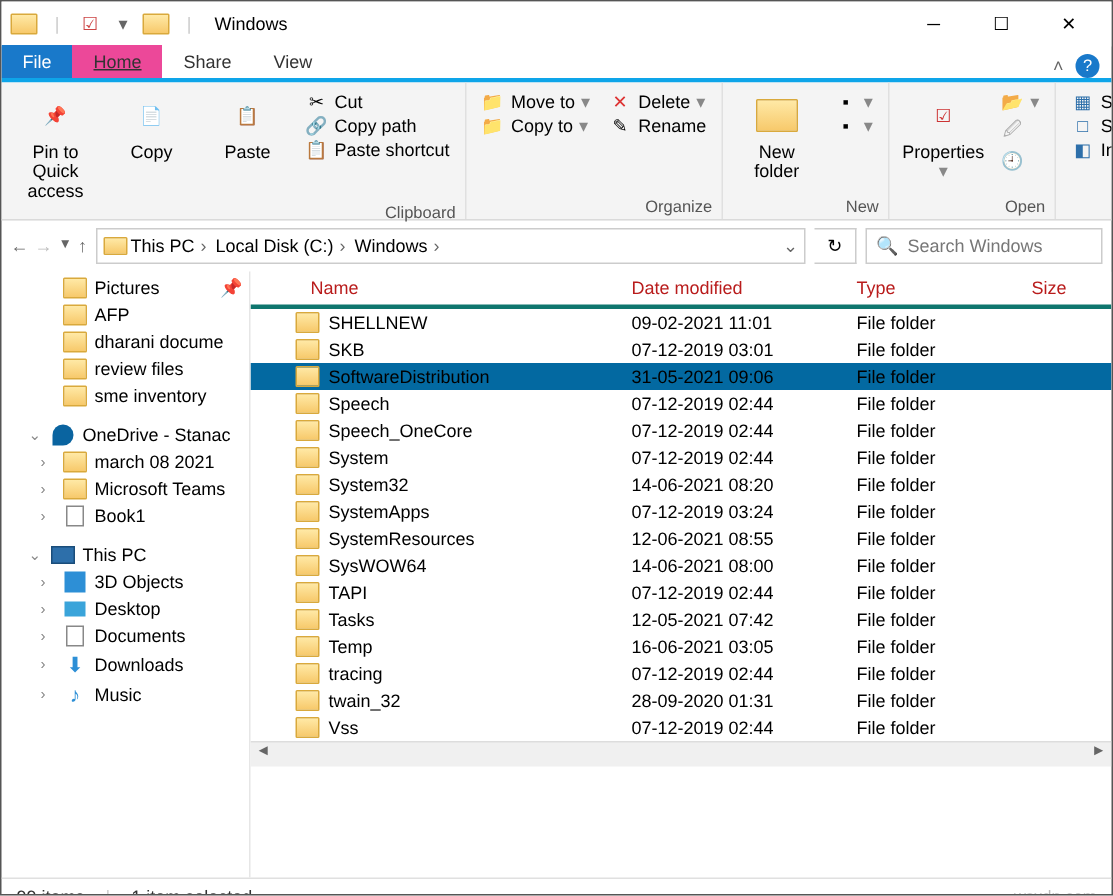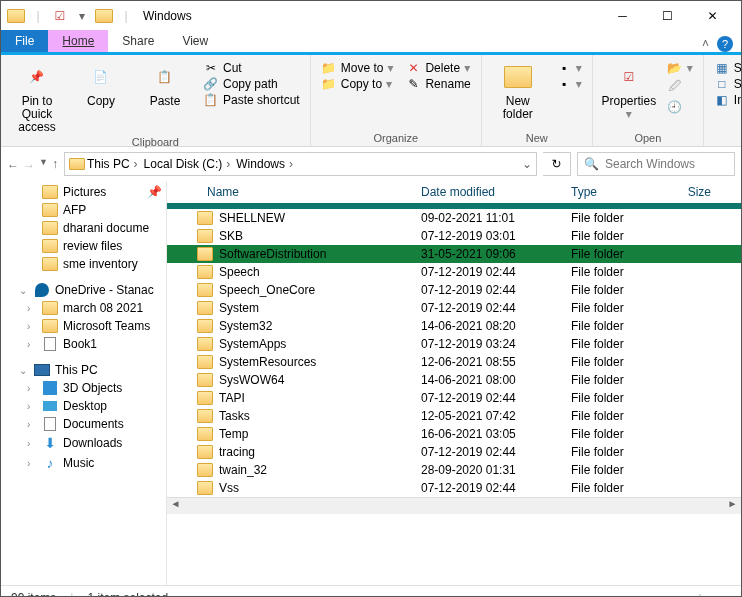--- a/index.html
+++ b/index.html
@@ -6,51 +6,51 @@
   body { margin: 0; background: #fff; width: 742px; height: 597px; overflow: hidden; border: 1px solid #555; }
   .titlebar { display: flex; align-items: center; height: 30px; padding: 0 6px; background: #fff; }
   .titlebar .qat { display: flex; align-items: center; gap: 4px; }
   .titlebar .qat span { width: 18px; display: inline-flex; justify-content: center; }
   .titlebar .title { margin-left: 8px; }
   .titlebar .winbtns { margin-left: auto; display: flex; gap: 0; }
   .titlebar .winbtns div { width: 45px; height: 28px; display: flex; align-items: center; justify-content: center; }
   .ribbon-tabs { display: flex; align-items: flex-end; height: 24px; border-bottom: 3px solid #0ea5e9; }
   .ribbon-tabs .file { background: #1979ca; color: #fff; padding: 4px 14px; }
   .ribbon-tabs .tab { padding: 4px 14px; color: #333; }
-  .ribbon-tabs .tab.active { background: #f0abfc; text-decoration: underline; }
+  .ribbon-tabs .tab.active { background: #ec4899; text-decoration: underline; }
   .ribbon-tabs .right { margin-left: auto; display: flex; align-items: center; gap: 8px; padding-right: 8px; }
   .help { background:#1979ca;color:#fff;border-radius:50%;width:16px;height:16px;display:inline-flex;align-items:center;justify-content:center;font-size:11px; }
   .ribbon { display: flex; background: #f4f4f4; border-bottom: 1px solid #dadada; height: 92px; }
   .group { display: flex; flex-direction: column; border-right: 1px solid #e0e0e0; padding: 2px 6px 0; }
   .group .body { flex: 1; display: flex; align-items: flex-start; gap: 4px; }
-  .group .label { text-align: center; font-size: 11px; color: #555; padding: 2px 0; }
+  .group .label { text-align: right; font-size: 11px; color: #555; padding: 2px 0; }
   .big { display: flex; flex-direction: column; align-items: center; width: 60px; padding-top: 4px; line-height: 13px; text-align: center; }
   .big .ic { width: 32px; height: 32px; display: flex; align-items: center; justify-content: center; margin-bottom: 2px; }
   .stack { display: flex; flex-direction: column; gap: 2px; padding-top: 4px; }
   .stack > div { display: flex; align-items: center; gap: 4px; white-space: nowrap; padding: 0 4px; }
   .stack .ic { width: 16px; display: flex; justify-content: center; }
   .nav { display: flex; align-items: center; height: 34px; padding: 0 6px; gap: 6px; }
   .nav .arrows { display: flex; gap: 4px; color: #666; }
   .crumb { flex: 1; display: flex; align-items: center; border: 1px solid #ccc; height: 24px; padding: 0 4px; gap: 2px; }
   .crumb span.sep::after { content: "›"; margin: 0 4px; color: #666; }
   .crumb .cdrop { margin-left: auto; color: #666; }
   .refresh { width: 28px; height: 24px; border: 1px solid #ccc; border-left: none; display: flex; align-items: center; justify-content: center; }
   .search { width: 158px; height: 24px; border: 1px solid #ccc; display: flex; align-items: center; padding: 0 6px; color: #777; gap: 6px; }
   .main { display: flex; height: 404px; }
   .tree { width: 166px; border-right: 1px solid #e6e6e6; overflow: auto; padding: 2px 0; }
   .tree .node { display: flex; align-items: center; gap: 4px; padding: 2px 4px 2px 14px; white-space: nowrap; margin-left: 12px; }
   .tree .node.top { padding-left: 6px; font-size: 12px; }
   .tree .chev { width: 10px; color: #888; font-size: 10px; display:inline-block; }
   .tree .ic { width: 18px; display: flex; justify-content: center; }
   .list { flex: 1; overflow: auto; position: relative; }
-  .columns { display: flex; border-bottom: 6px solid #0f766e; color: #0c4a6e; position: sticky; top: 0; background: #fff; }
+  .columns { display: flex; border-bottom: 3px solid #0f766e; color: #b91c1c; position: sticky; top: 0; background: #fff; }
   .columns div { padding: 4px 8px; }
   .c1 { width: 246px; } .c2 { width: 150px; } .c3 { width: 106px; } .c4 { width: 50px; text-align: right; }
   .row { display: flex; align-items: center; }
-  .row.sel { background: #15803d; }
+  .row.sel { background: #0369a1; }
   .row div { padding: 2px 8px; white-space: nowrap; overflow: hidden; }
   .row .c1 { display: flex; align-items: flex-end; gap: 6px; }
   .row .c1::before { content: ""; width: 16px; }
   .fic { width: 16px; height: 14px; background: linear-gradient(#ffe9a6,#f7c96b); border: 1px solid #d9a93c; border-radius: 1px; display: inline-block; }
   .status { border-top: 1px solid #e0e0e0; padding: 4px 10px; display: flex; gap: 14px; color: #333; height:24px; align-items:center; }
   .onedrive { width:14px;height:14px;display:inline-block;background:#0a64a0;border-radius:50% 50% 50% 0; }
   .pcicon { width:16px;height:12px;background:#2d6faa;border:1px solid #1a4d7a;display:inline-block;position:relative; }
   .blue3d{width:14px;height:14px;background:#2d8fd6;display:inline-block;}
   .desk{width:14px;height:10px;background:#3aa4da;display:inline-block;}
   .doc{width:12px;height:14px;border:1px solid #888;background:#fff;display:inline-block;}

